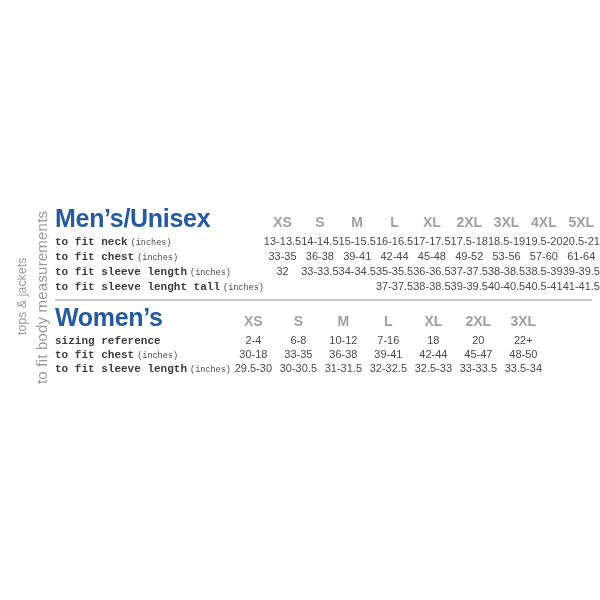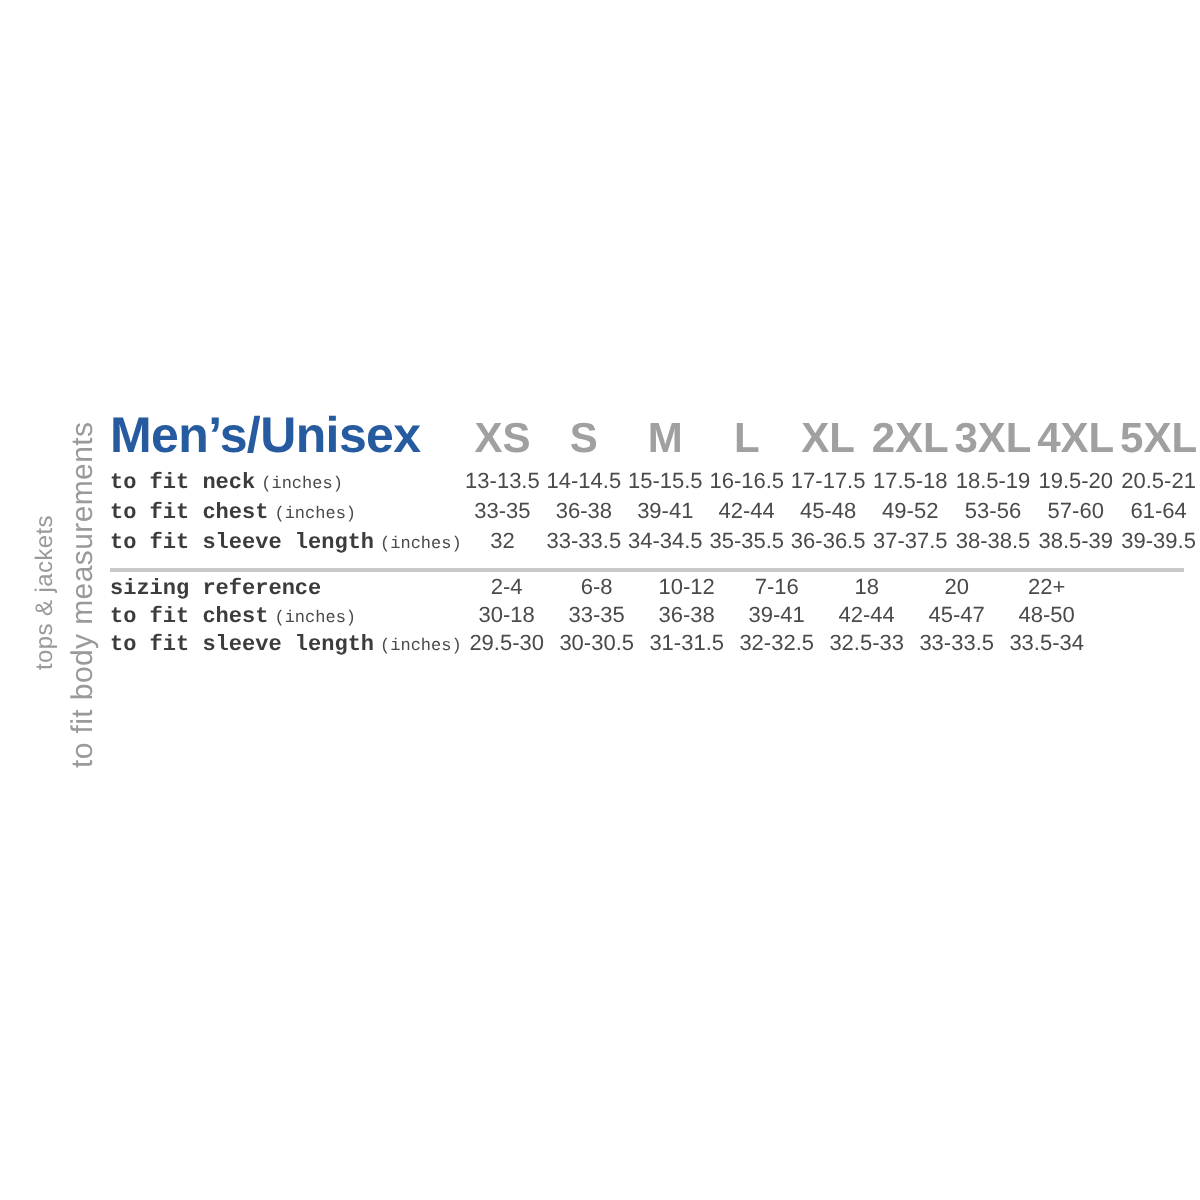--- a/index.html
+++ b/index.html
@@ -45,21 +45,21 @@
   th.sec-title {
     text-align: left;
     font-size: 25px;
     font-weight: bold;
     letter-spacing: -0.3px;
     color: var(--accent-blue, #275b9f);
     white-space: nowrap;
   }
   th.size {
     text-align: center;
-    font-size: 21px;
+    font-size: 14px;
     font-weight: bold;
     color: var(--header-gray, #a0a0a0);
   }
   tr.head-row th { height: 31px; }
 
   tr.data-row td { height: 15px; }
   table.womens tr.data-row td { height: 14px; margin-left: 33px; }
 
   td.rowlabel {
     text-align: left;
@@ -156,37 +156,59 @@
         <td class="val">32</td>
         <td class="val">33-33.5</td>
         <td class="val">34-34.5</td>
         <td class="val">35-35.5</td>
         <td class="val">36-36.5</td>
         <td class="val">37-37.5</td>
         <td class="val">38-38.5</td>
         <td class="val">38.5-39</td>
         <td class="val">39-39.5</td>
       </tr>
+      <tr class="data-row">
+        <td class="rowlabel"><span>to fit sleeve lenght tall</span><span class="unit">(inches)</span></td>
+        <td class="val"></td>
+        <td class="val"></td>
+        <td class="val"></td>
+        <td class="val">37-37.5</td>
+        <td class="val">38-38.5</td>
+        <td class="val">39-39.5</td>
+        <td class="val">40-40.5</td>
+        <td class="val">40.5-41</td>
+        <td class="val">41-41.5</td>
+      </tr>
     </tbody>
       </table>
 
     <div class="divider"></div>
 
     <table class="size-table womens">
       <colgroup>
         <col class="label-col">
         <col class="size-col">
           <col class="size-col">
           <col class="size-col">
           <col class="size-col">
         <col class="size-col">
           <col class="size-col">
           <col class="size-col">
       </colgroup>
       <tbody>
+          <tr class="head-row">
+        <th class="sec-title">Women’s</th>
+        <th class="size">XS</th>
+        <th class="size">S</th>
+        <th class="size">M</th>
+        <th class="size">L</th>
+        <th class="size">XL</th>
+        <th class="size">2XL</th>
+        <th class="size">3XL</th>
+      </tr>
       <tr class="data-row">
         <td class="rowlabel"><span>sizing reference</span><span class="unit"></span></td>
         <td class="val">2-4</td>
         <td class="val">6-8</td>
         <td class="val">10-12</td>
         <td class="val">7-16</td>
         <td class="val">18</td>
         <td class="val">20</td>
         <td class="val">22+</td>
       </tr>

